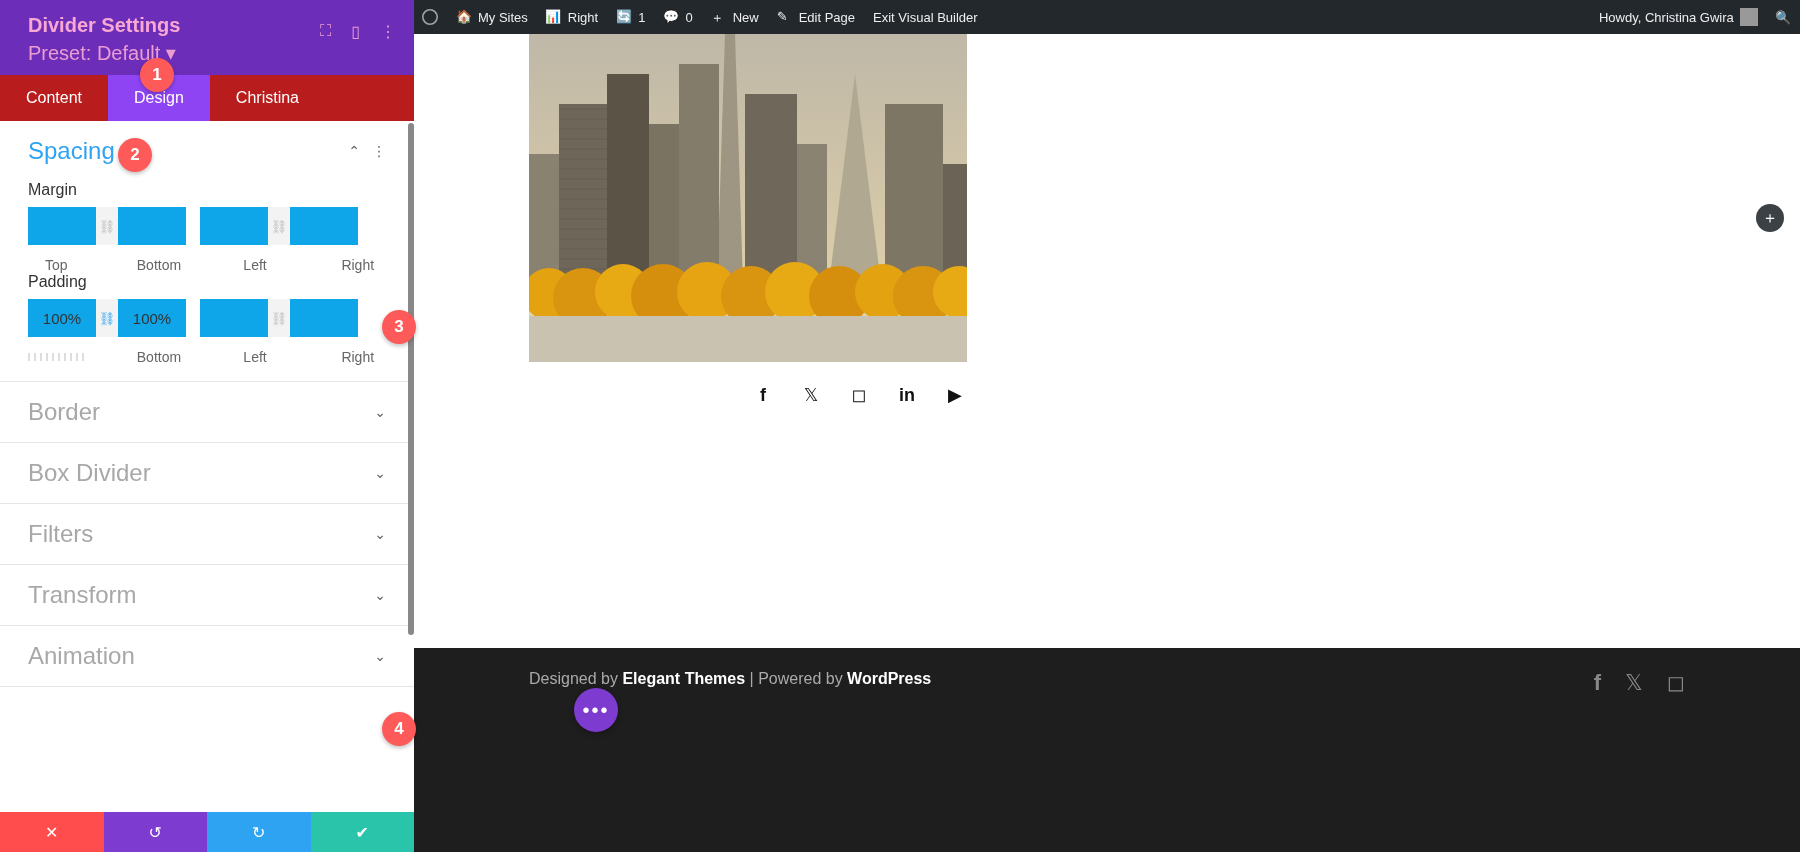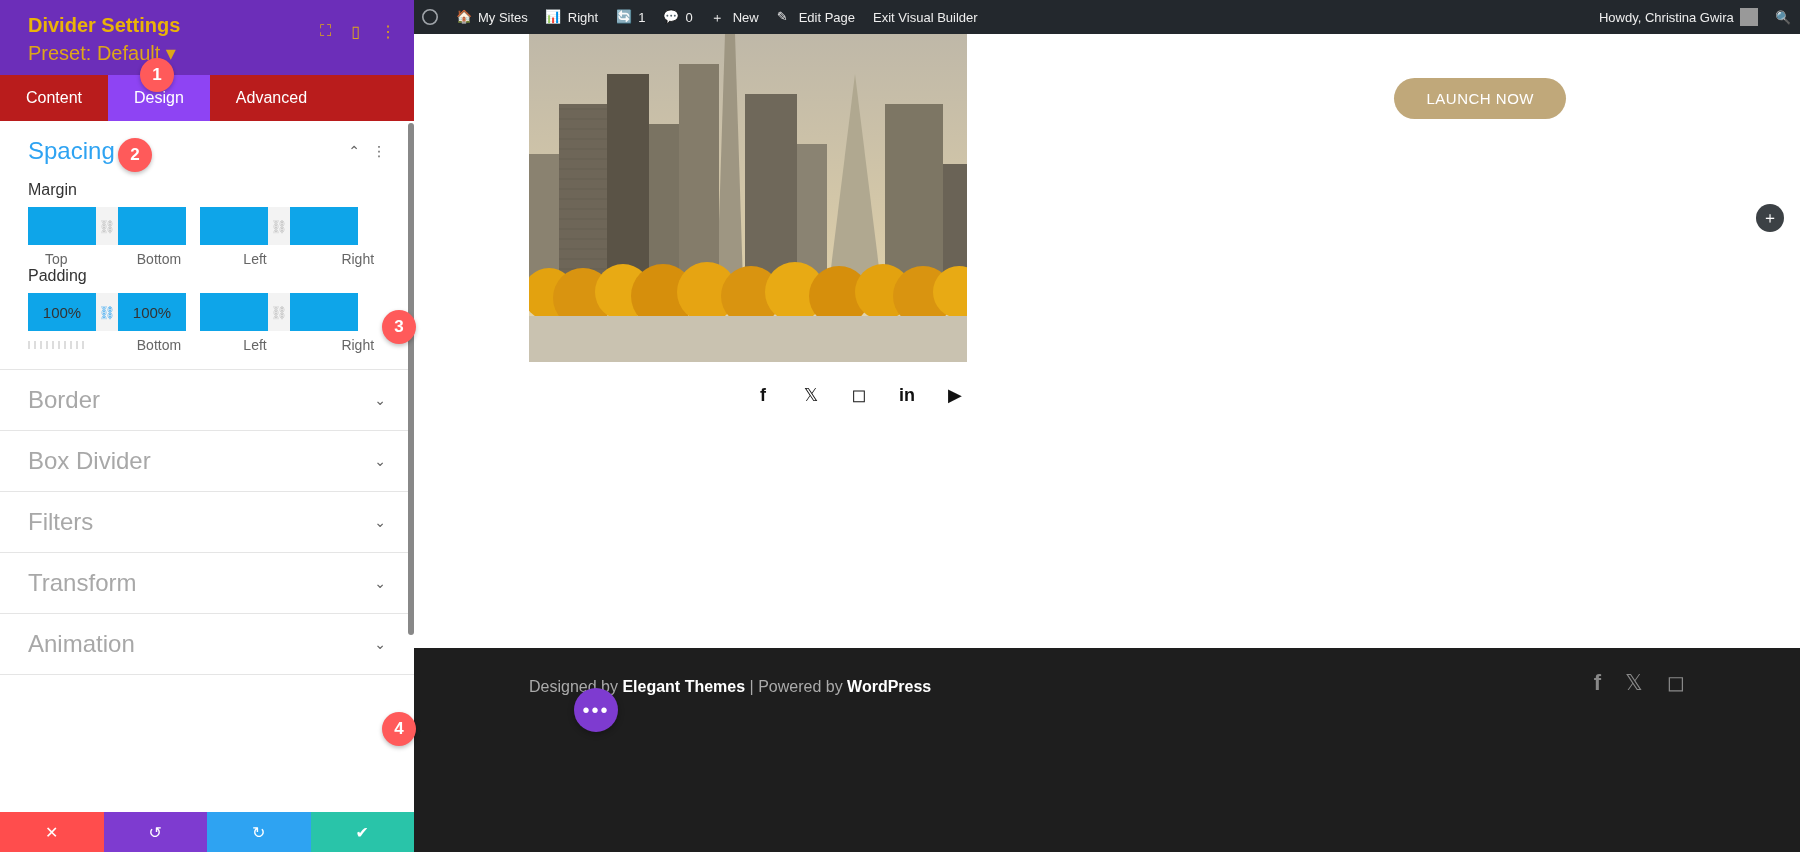--- a/index.html
+++ b/index.html
@@ -1,20 +1,20 @@
 <!DOCTYPE html>
 <html><head>
   <meta charset="utf-8">
   <style>
     * { box-sizing: border-box; margin: 0; padding: 0; }
     body { font-family: -apple-system, BlinkMacSystemFont, "Segoe UI", Helvetica, Arial, sans-serif; width: 1800px; height: 852px; overflow: hidden; display: flex; }
     
     
     .settings-panel { width: 414px; height: 852px; background: #fff; display: flex; flex-direction: column; position: relative; }
-    .panel-header { background: #6c2eb9; color: #eab308; padding: 14px 8px 10px 28px; position: relative; }
+    .panel-header { background: #6c2eb9; color: #f9a8d4; padding: 14px 8px 10px 28px; position: relative; }
     .panel-title { font-size: 20px; font-weight: 600; margin-bottom: 4px; }
     .panel-preset { font-size: 20px; opacity: 0.9; }
     .panel-icons { position: absolute; right: 18px; top: 22px; display: flex; gap: 20px; }
     .panel-icons span { cursor: pointer; font-size: 16px; opacity: 0.9; }
     .panel-tabs { display: flex; background: #b91c1c; }
     .panel-tab { flex: 0 0 auto; padding: 14px 26px; color: #fff; font-size: 16px; cursor: pointer; }
     .panel-tab.active { background: #8e44f3; }
     
     .panel-body { flex: 1; overflow-y: auto; position: relative; }
     .scrollbar-fake { position: absolute; right: 0; top: 2px; width: 6px; height: 512px; background: #888; border-radius: 3px; }
@@ -25,21 +25,21 @@
     .section.open .section-title { color: #2ea3f2; }
     .section-toggle { display: flex; gap: 12px; color: #666; font-size: 14px; }
     
     .section-content { margin-top: 16px; }
     .subgroup-title { font-size: 16px; color: #333; margin-bottom: 8px; font-weight: 500; }
     .input-row { display: flex; gap: 14px; }
     .input-pair { display: flex; align-items: center; }
     .input-box { width: 68px; height: 38px; background: #0ea5e9; border: none; text-align: center; font-size: 15px; color: #333; }
     .link-icon { width: 22px; height: 38px; background: #f3f3f3; display: flex; align-items: center; justify-content: center; color: #bbb; font-size: 13px; }
     .link-icon.active { color: #2ea3f2; }
-    .label-row { display: flex; gap: 14px; margin-top: 6px; }
+    .label-row { display: flex; gap: 14px; margin-top: 12px; }
     .label-row span { width: 68px; text-align: center; font-size: 14px; color: #666; }
     .label-row .link-gap { width: 22px; }
     .grab-handle { width: 68px; height: 8px; background: repeating-linear-gradient(90deg,#ddd 0 2px,transparent 2px 6px); margin-top: 4px; }
     
     
     .panel-footer { display: flex; height: 40px; }
     .footer-btn { flex: 1; display: flex; align-items: center; justify-content: center; color: #fff; font-size: 16px; cursor: pointer; }
     .btn-cancel { background: #ff4d4d; }
     .btn-undo { background: #7e3bd0; }
     .btn-redo { background: #2ea3f2; }
@@ -62,21 +62,21 @@
     .page-content { position: relative; height: 614px; background: #fff; }
     .hero-img { position: absolute; left: 115px; top: 0; width: 438px; height: 328px; overflow: hidden; }
     .hero-img svg { width: 100%; height: 100%; display: block; }
     .social-row { position: absolute; left: 338px; top: 350px; display: flex; gap: 26px; }
     .social-row span { width: 22px; height: 22px; color: #111; display: flex; align-items: center; justify-content: center; font-size: 18px; }
     .launch-btn { position: absolute; right: 234px; top: 44px; background: #c0a87a; color: #fff; padding: 12px 32px; border-radius: 24px; font-size: 15px; letter-spacing: 0.5px; cursor: pointer; }
     .add-circle { position: absolute; right: 16px; top: 170px; width: 28px; height: 28px; border-radius: 50%; background: #3c4145; color: #fff; display: flex; align-items: center; justify-content: center; font-size: 16px; cursor: pointer; }
     
     
     .page-footer { position: absolute; left: 414px; right: 0; bottom: 0; height: 204px; background: #1e1e1e; color: #aaa; }
-    .footer-content { padding: 22px 115px; display: flex; justify-content: space-between; align-items: flex-end; font-size: 16px; }
+    .footer-content { padding: 22px 115px; display: flex; justify-content: space-between; align-items: flex-start; font-size: 16px; }
     .footer-text a { color: #fff; font-weight: 600; text-decoration: none; }
     .footer-socials { display: flex; gap: 24px; font-size: 22px; color: #888; }
     
     
     .floating-action { position: absolute; left: 574px; bottom: 120px; width: 44px; height: 44px; border-radius: 50%; background: #7e3bd0; color: #fff; display: flex; align-items: center; justify-content: center; font-size: 20px; letter-spacing: 2px; cursor: pointer; box-shadow: 0 2px 6px rgba(0,0,0,0.3); z-index: 30; }
   </style>
 </head>
 <body>
 
 <div class="settings-panel">
@@ -85,21 +85,21 @@
     <div class="panel-preset">Preset: Default ▾</div>
     <div class="panel-icons">
       <span>⛶</span>
       <span>▯</span>
       <span>⋮</span>
     </div>
   </div>
   <div class="panel-tabs">
     <div class="panel-tab">Content</div>
     <div class="panel-tab active">Design</div>
-    <div class="panel-tab">Advanced</div>
+    <div class="panel-tab">Christina</div>
   </div>
 
   <div class="panel-body">
     <div class="scrollbar-fake"></div>
 
     <div class="section open">
       <div class="section-header">
         <div class="section-title">Spacing</div>
         <div class="section-toggle">
           <span>⌃</span>
@@ -322,21 +322,20 @@
       <span>
           <b>f</b>
         </span>
       <span>𝕏</span>
       <span>◻</span>
       <span>
           <b>in</b>
         </span>
       <span>▶</span>
     </div>
-    <div class="launch-btn">LAUNCH NOW</div>
     <div class="add-circle">＋</div>
   </div>
 </div>
 
 <div class="page-footer">
   <div class="footer-content">
     <div class="footer-text">
       <span>Designed by </span><a>Elegant Themes</a><span> | Powered by </span><a>WordPress</a>
     </div>
     <div class="footer-socials">

